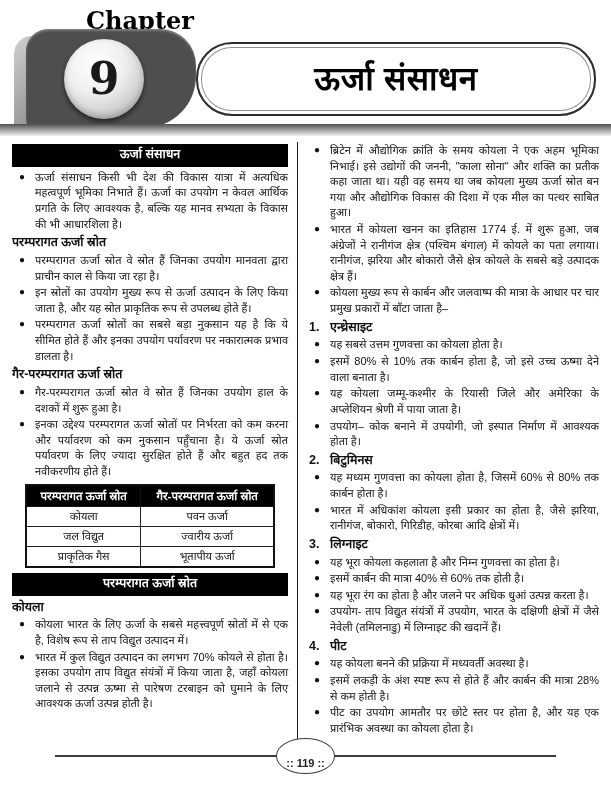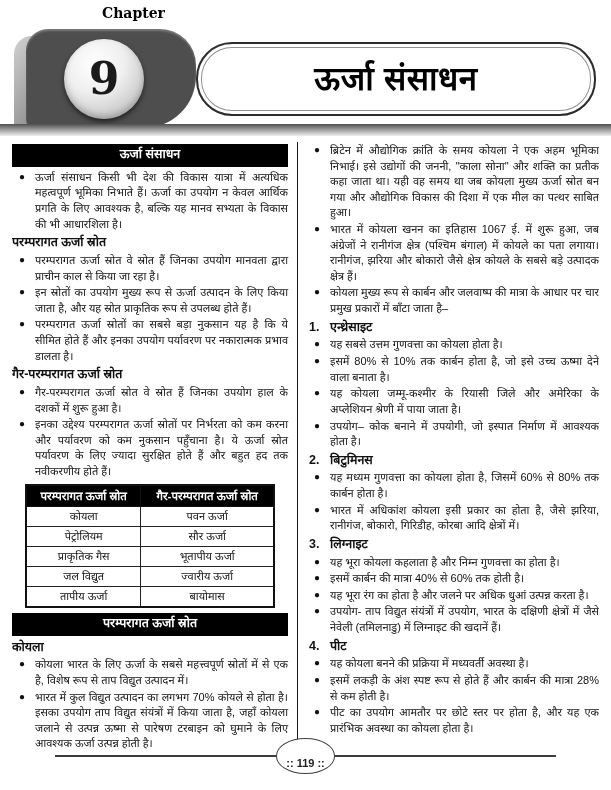--- a/index.html
+++ b/index.html
@@ -3,21 +3,21 @@
 <meta charset="utf-8">
 <style>
   html,body{margin:0;padding:0;background:#fff;}
   body{
     width:611px;height:790px;overflow:hidden;position:relative;
     font-family:"Liberation Sans","DejaVu Sans",sans-serif;
     color:#111;font-size:11px;line-height:1.42;
   }
   
   .header{position:relative;height:138px;}
-  .chapter-label{position:absolute;left:86px;top:4px;font-family:"DejaVu Serif","Liberation Serif",serif;font-weight:bold;font-size:14px;color:#000;margin-left:16px;}
+  .chapter-label{position:absolute;left:86px;top:4px;font-family:"DejaVu Serif","Liberation Serif",serif;font-weight:bold;font-size:24px;color:#000;}
   .blob-light{position:absolute;left:14px;top:36px;width:60px;height:92px;background:linear-gradient(125deg,#d2d2d2 0%,#9a9a9a 55%,#7d7d7d 100%);border-radius:18px 0 0 4px;}
   .blob-dark{position:absolute;left:26px;top:29px;width:170px;height:99px;background:#4e4e4e;border-radius:22px 36px 52px 8px;box-shadow:inset 0 2px 2px rgba(255,255,255,.25);}
   .num-circle{position:absolute;left:64px;top:39px;width:80px;height:80px;border-radius:50%;
     background:radial-gradient(circle at 38% 30%,#ffffff 0%,#efefef 40%,#c9c9c9 75%,#b3b3b3 100%);
     box-shadow:0 3px 5px rgba(0,0,0,.55),inset 0 -3px 6px rgba(0,0,0,.22);
     display:flex;align-items:center;justify-content:center;
     font-family:"DejaVu Serif","Liberation Serif",serif;font-weight:bold;font-size:44px;color:#1a1a1a;}
   .title-box{position:absolute;left:196px;top:42px;right:15px;height:70px;border:2px solid #2c2c2c;border-radius:36px;
     box-shadow:inset 0 0 0 3px #ffffff,inset 0 0 0 4px #8f8f8f;
     display:flex;align-items:center;justify-content:center;background:#fff;}
@@ -101,35 +101,27 @@
           <th>परम्परागत ऊर्जा स्रोत</th>
           <th>गैर-परम्परागत ऊर्जा स्रोत</th>
         </tr>
       </thead>
       <tbody>
         <tr>
           <td>कोयला</td>
           <td>पवन ऊर्जा</td>
         </tr>
         <tr>
-          <td>पेट्रोलियम</td>
-          <td>सौर ऊर्जा</td>
+          <td>जल विद्युत</td>
+          <td>ज्वारीय ऊर्जा</td>
         </tr>
         <tr>
           <td>प्राकृतिक गैस</td>
           <td>भूतापीय ऊर्जा</td>
         </tr>
-        <tr>
-          <td>जल विद्युत</td>
-          <td>ज्वारीय ऊर्जा</td>
-        </tr>
-        <tr>
-          <td>तापीय ऊर्जा</td>
-          <td>बायोमास</td>
-        </tr>
       </tbody>
     </table>
 
     <div class="bar">परम्परागत ऊर्जा स्रोत</div>
     <div class="h3">कोयला</div>
     <div class="bullet">
       <span class="dot">●</span>
       <div class="bt">कोयला भारत के लिए ऊर्जा के सबसे महत्त्वपूर्ण स्रोतों में से एक है, विशेष रूप से ताप विद्युत उत्पादन में।</div>
     </div>
     <div class="bullet">
@@ -138,21 +130,21 @@
     </div>
   </div>
 
   <div class="col-right">
     <div class="bullet">
       <span class="dot">●</span>
       <div class="bt">ब्रिटेन में औद्योगिक क्रांति के समय कोयला ने एक अहम भूमिका निभाई। इसे उद्योगों की जननी, "काला सोना" और शक्ति का प्रतीक कहा जाता था। यही वह समय था जब कोयला मुख्य ऊर्जा स्रोत बन गया और औद्योगिक विकास की दिशा में एक मील का पत्थर साबित हुआ।</div>
     </div>
     <div class="bullet">
       <span class="dot">●</span>
-      <div class="bt">भारत में कोयला खनन का इतिहास 1067 ई. में शुरू हुआ, जब अंग्रेजों ने रानीगंज क्षेत्र (पश्चिम बंगाल) में कोयले का पता लगाया। रानीगंज, झरिया और बोकारो जैसे क्षेत्र कोयले के सबसे बड़े उत्पादक क्षेत्र हैं।</div>
+      <div class="bt">भारत में कोयला खनन का इतिहास 1774 ई. में शुरू हुआ, जब अंग्रेजों ने रानीगंज क्षेत्र (पश्चिम बंगाल) में कोयले का पता लगाया। रानीगंज, झरिया और बोकारो जैसे क्षेत्र कोयले के सबसे बड़े उत्पादक क्षेत्र हैं।</div>
     </div>
 
     <div class="bullet">
       <span class="dot">●</span>
       <div class="bt">कोयला मुख्य रूप से कार्बन और जलवाष्प की मात्रा के आधार पर चार प्रमुख प्रकारों में बाँटा जाता है–</div>
     </div>
 
     <div class="type-head">
       <span class="num">1.</span>
       <span>एन्थ्रेसाइट</span>

